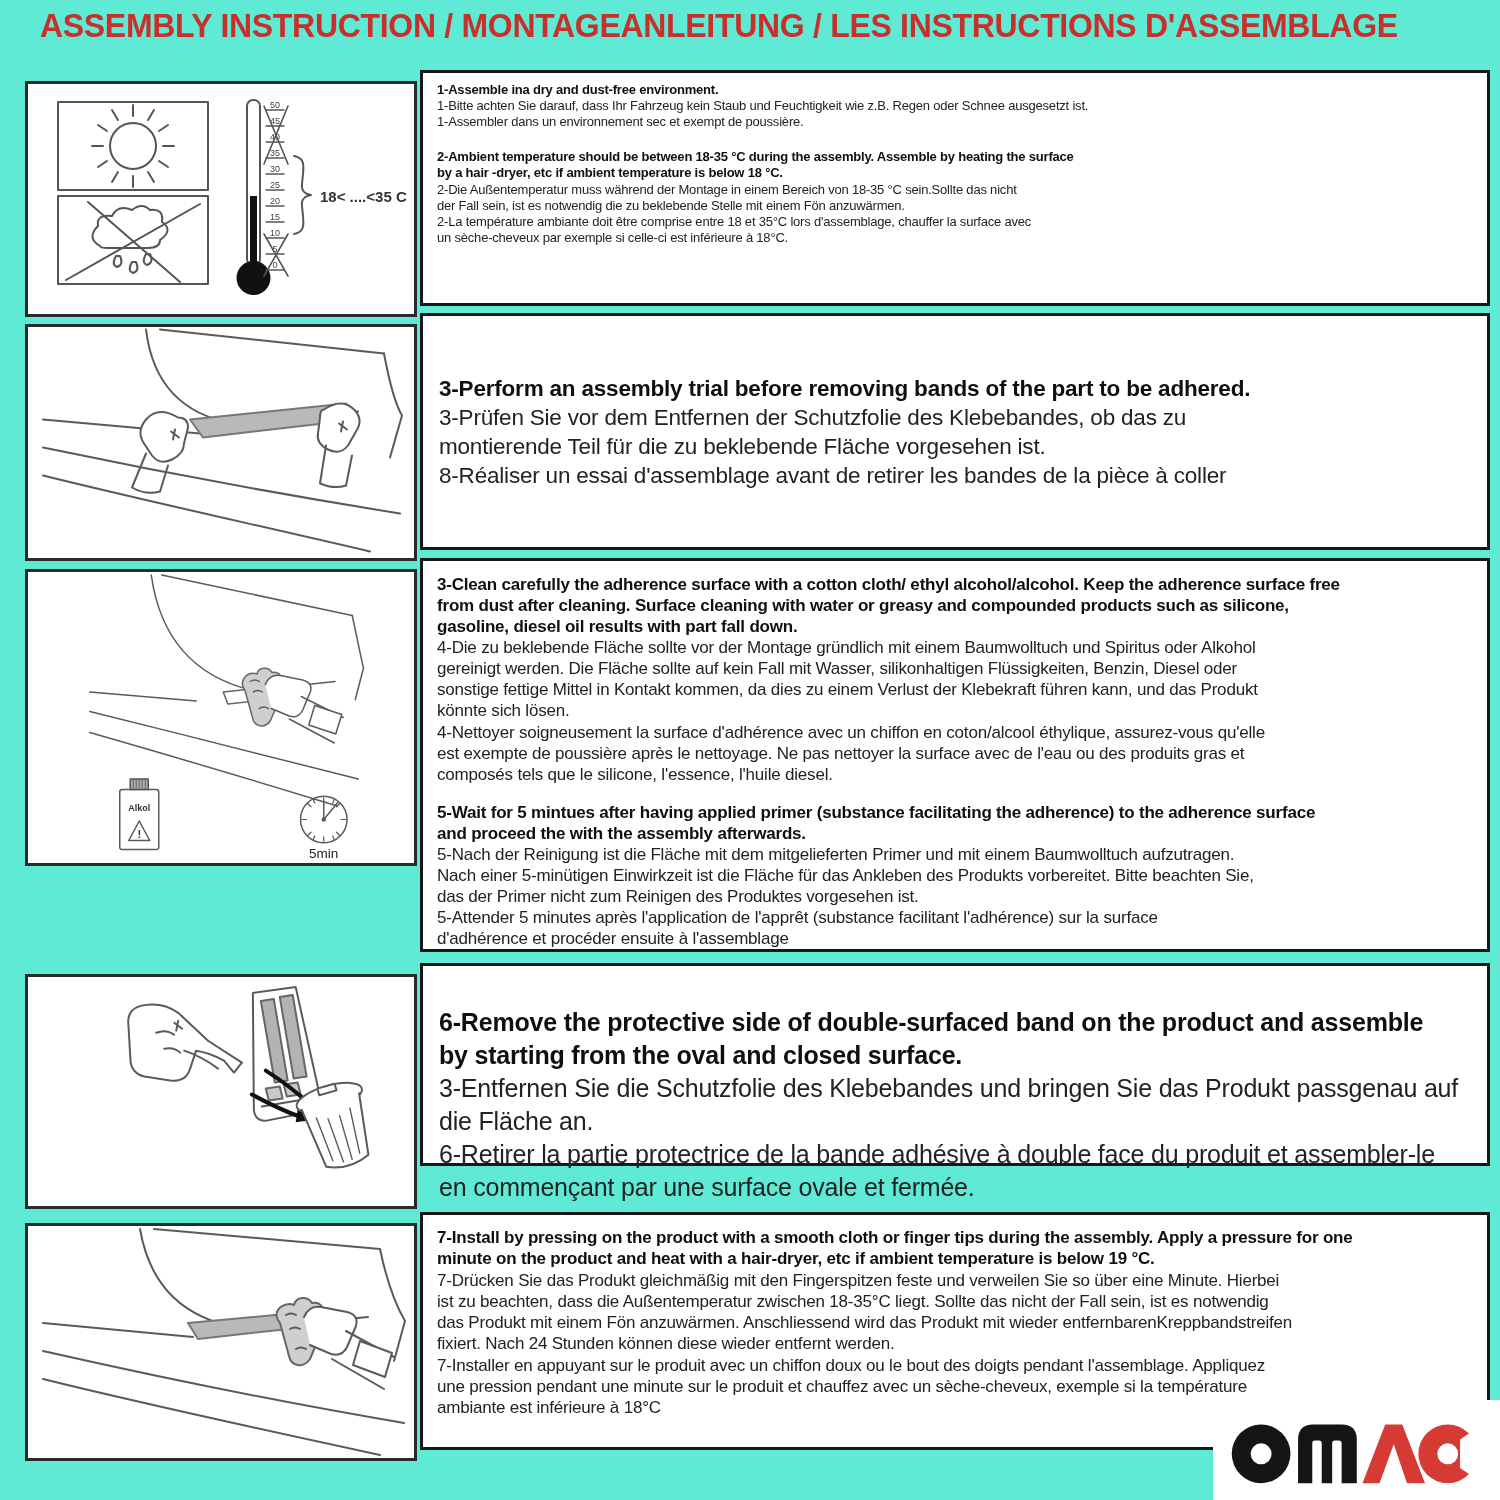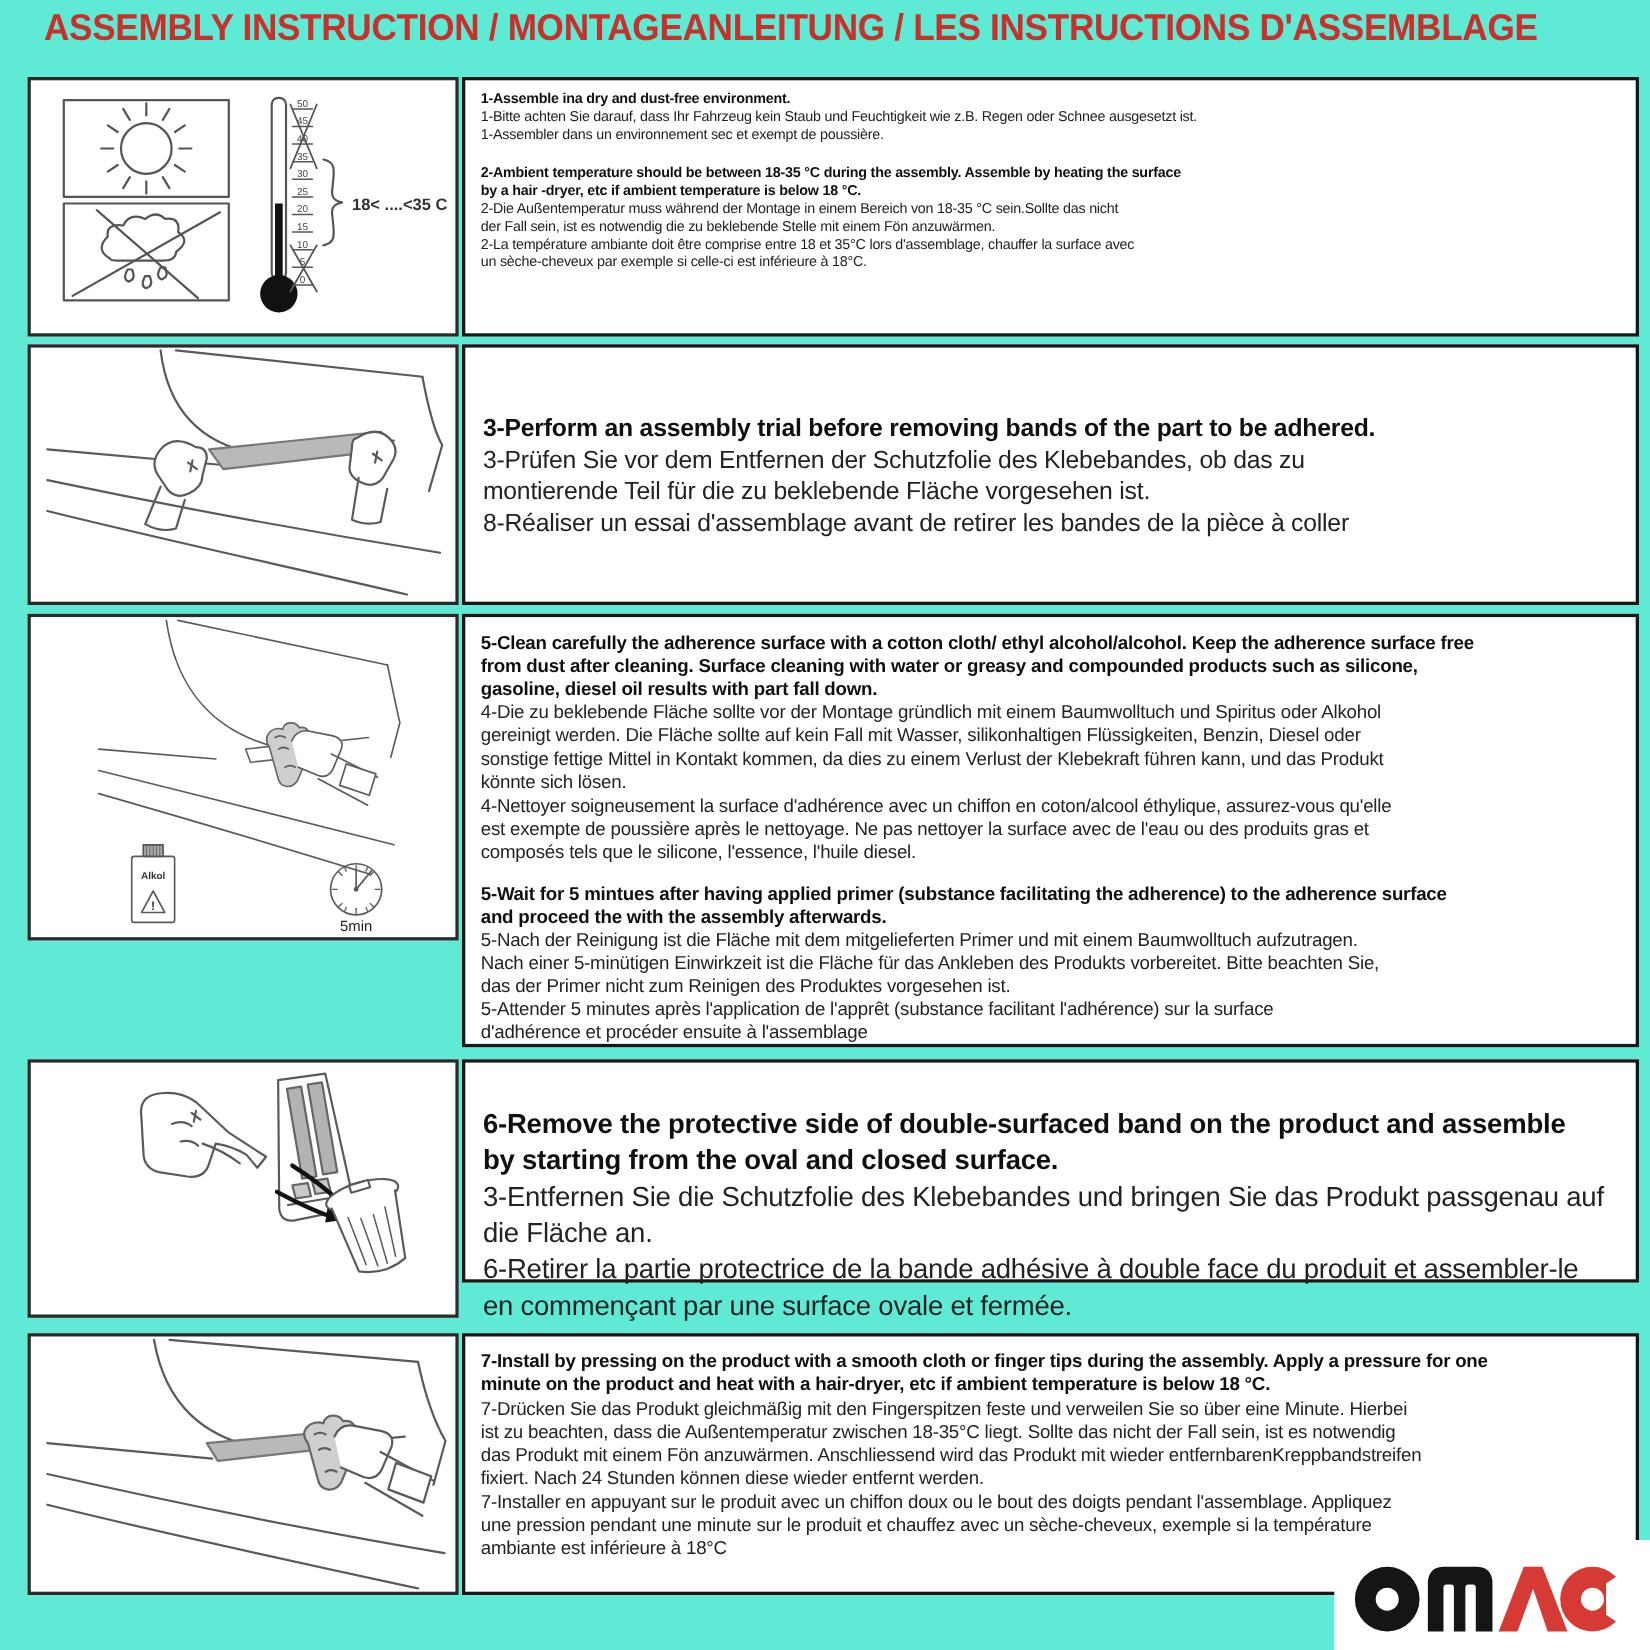--- a/index.html
+++ b/index.html
@@ -1,21 +1,21 @@
 <!DOCTYPE html>
 <html><head>
 <meta charset="utf-8">
 <style>
   html,body{margin:0;padding:0;background:#fff;}
   .page{position:relative;width:1500px;height:1500px;background:#5eead4;overflow:hidden;
         font-family:"Liberation Sans","DejaVu Sans",sans-serif;color:#1c1c1c;}
   .doc-title{position:absolute;left:40px;top:6px;font-size:34px;font-weight:800;
         color:#c9302c;white-space:nowrap;transform:scaleX(0.94);transform-origin:left top;
         letter-spacing:-0.3px;}
-  .fig-box{position:absolute;left:25px;width:392px;border:3px solid #2a2a2a;background:#fff;box-sizing:border-box;}
+  .fig-box{position:absolute;left:25px;width:392px;border:3px solid #2a2a2a;background:#fff;box-sizing:border-box;margin-top:11px;}
   .txt-box{position:absolute;left:420px;width:1070px;border:3px solid #171717;background:#fff;box-sizing:border-box;letter-spacing:-0.2px;}
   .r1f{top:70px;height:236px;} .r1t{top:70px;height:236px;font-size:13px;line-height:1.24;padding:9px 14px;}
   .r2f{top:313px;height:237px;} .r2t{top:313px;height:237px;font-size:22.5px;line-height:1.29;padding:58px 16px 16px;}
   .r3f{top:558px;height:297px;} .r3t{top:558px;height:394px;font-size:17px;line-height:1.24;padding:13px 14px;}
   .r4f{top:963px;height:235px;} .r4t{top:963px;height:203px;font-size:25px;line-height:1.32;padding:40px 16px 0;}
   .r5f{top:1212px;height:238px;} .r5t{top:1212px;height:238px;font-size:17px;line-height:1.25;padding:12px 14px;}
   .para{margin:0;white-space:pre-line;color:#222;}
   .para.bold{font-weight:700;color:#0f0f0f;}
   .para.spacer{height:19px;}
   .r3t .para.spacer{height:17px;}
@@ -193,21 +193,21 @@
           </g>
           <line x1="330" y1="330" x2="330" y2="306"></line>
           <line x1="330" y1="330" x2="349" y2="307"></line>
           <circle cx="330" cy="330" r="2" fill="#555"></circle>
           <text x="330" y="381" font-size="18" text-anchor="middle" fill="#222" stroke="none">5min</text>
         </g>
       </g>
     </svg>
   </div>
   <div class="txt-box r3t">
-      <p class="para bold">5-Clean carefully the adherence surface with a cotton cloth/ ethyl alcohol/alcohol. Keep the adherence surface free
+      <p class="para bold">3-Clean carefully the adherence surface with a cotton cloth/ ethyl alcohol/alcohol. Keep the adherence surface free
 from dust after cleaning. Surface cleaning with water or greasy and compounded products such as silicone,
 gasoline, diesel oil results with part fall down.</p>
       <p class="para">4-Die zu beklebende Fläche sollte vor der Montage gründlich mit einem Baumwolltuch und Spiritus oder Alkohol
 gereinigt werden. Die Fläche sollte auf kein Fall mit Wasser, silikonhaltigen Flüssigkeiten, Benzin, Diesel oder
 sonstige fettige Mittel in Kontakt kommen, da dies zu einem Verlust der Klebekraft führen kann, und das Produkt
 könnte sich lösen.
 4-Nettoyer soigneusement la surface d'adhérence avec un chiffon en coton/alcool éthylique, assurez-vous qu'elle
 est exempte de poussière après le nettoyage. Ne pas nettoyer la surface avec de l'eau ou des produits gras et
 composés tels que le silicone, l'essence, l'huile diesel.</p>
       <p class="para spacer"></p>
@@ -278,21 +278,21 @@
           <path d="M304,132 L356,162"></path>
           <polygon points="332,114 364,126 357,150 325,138" fill="#fff"></polygon>
         </g>
         <path d="M15,124 C130,150 270,178 376,196"></path>
         <path d="M15,152 C120,178 250,206 352,228"></path>
       </g>
     </svg>
   </div>
   <div class="txt-box r5t">
       <p class="para bold">7-Install by pressing on the product with a smooth cloth or finger tips during the assembly. Apply a pressure for one
-minute on the product and heat with a hair-dryer, etc if ambient temperature is below 18 °C.</p>
+minute on the product and heat with a hair-dryer, etc if ambient temperature is below 19 °C.</p>
       <p class="para">7-Drücken Sie das Produkt gleichmäßig mit den Fingerspitzen feste und verweilen Sie so über eine Minute. Hierbei
 ist zu beachten, dass die Außentemperatur zwischen 18-35°C liegt. Sollte das nicht der Fall sein, ist es notwendig
 das Produkt mit einem Fön anzuwärmen. Anschliessend wird das Produkt mit wieder entfernbarenKreppbandstreifen
 fixiert. Nach 24 Stunden können diese wieder entfernt werden.
 7-Installer en appuyant sur le produit avec un chiffon doux ou le bout des doigts pendant l'assemblage. Appliquez
 une pression pendant une minute sur le produit et chauffez avec un sèche-cheveux, exemple si la température
 ambiante est inférieure à 18°C</p>
     </div>
 
   <div class="logo">

